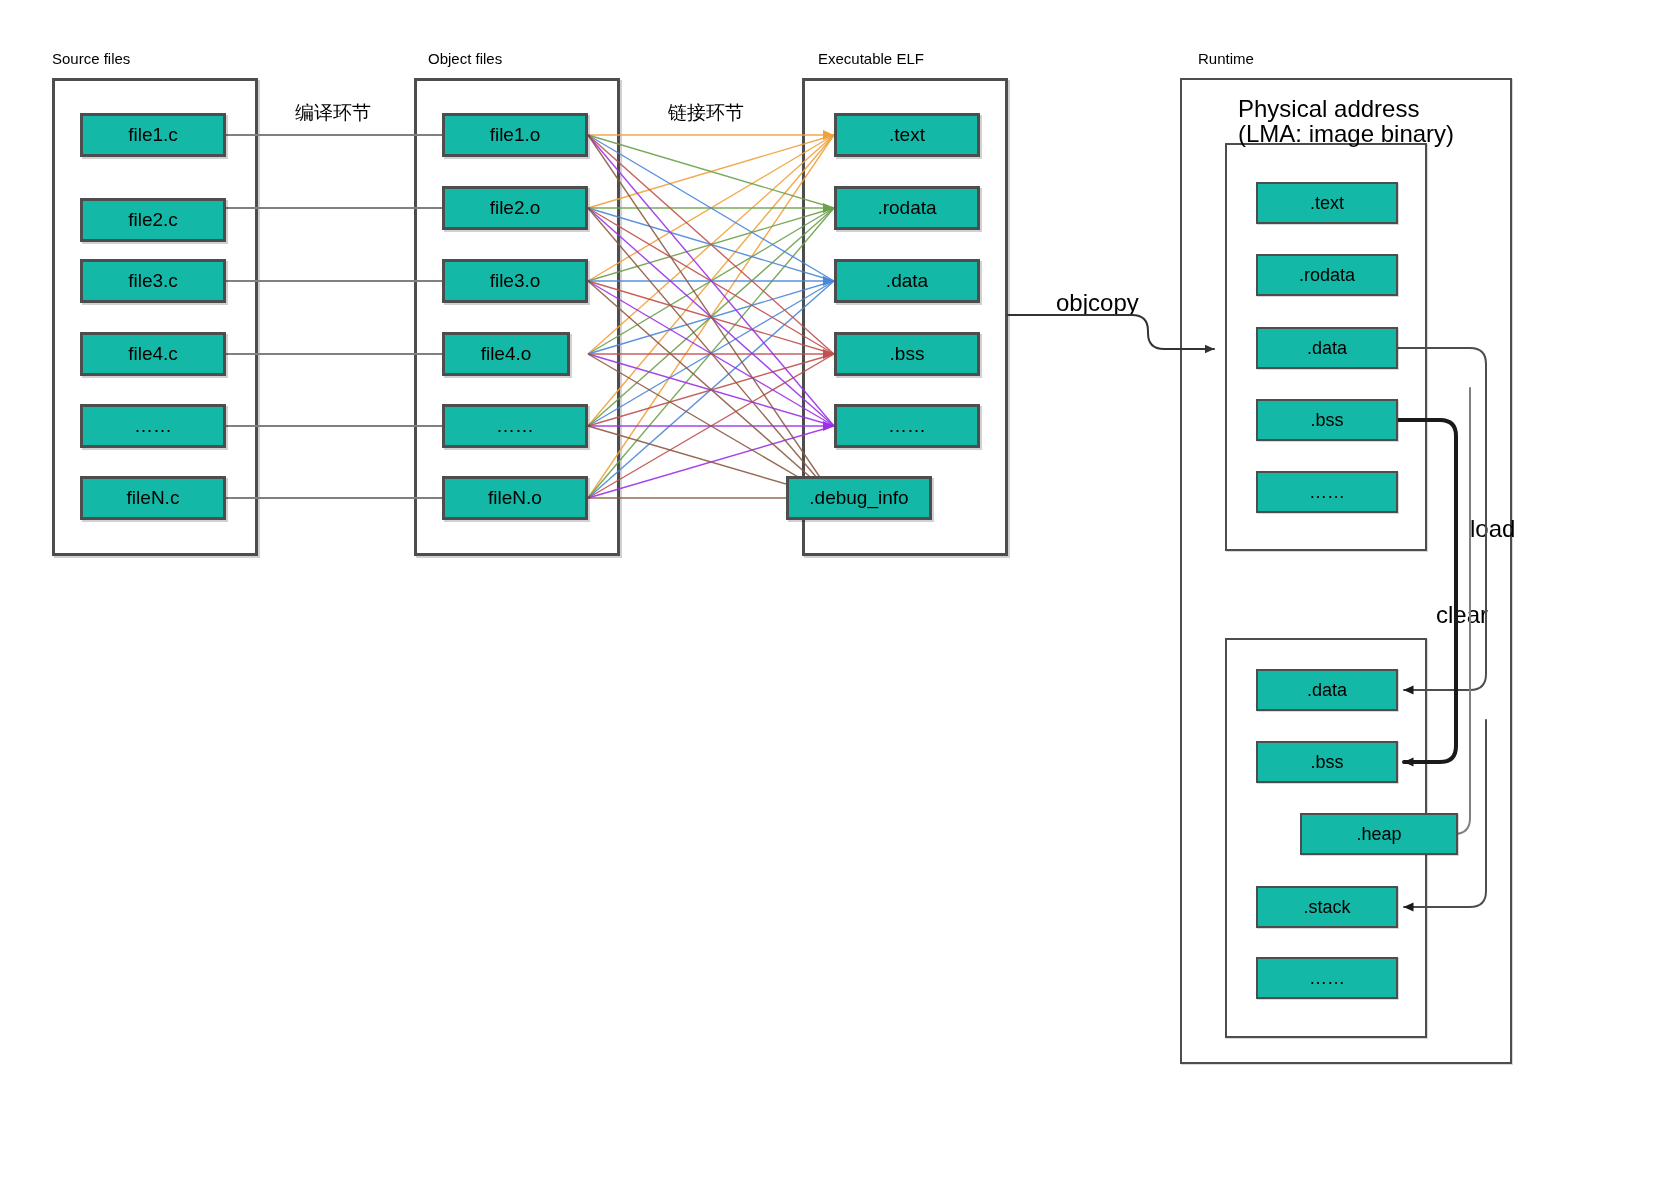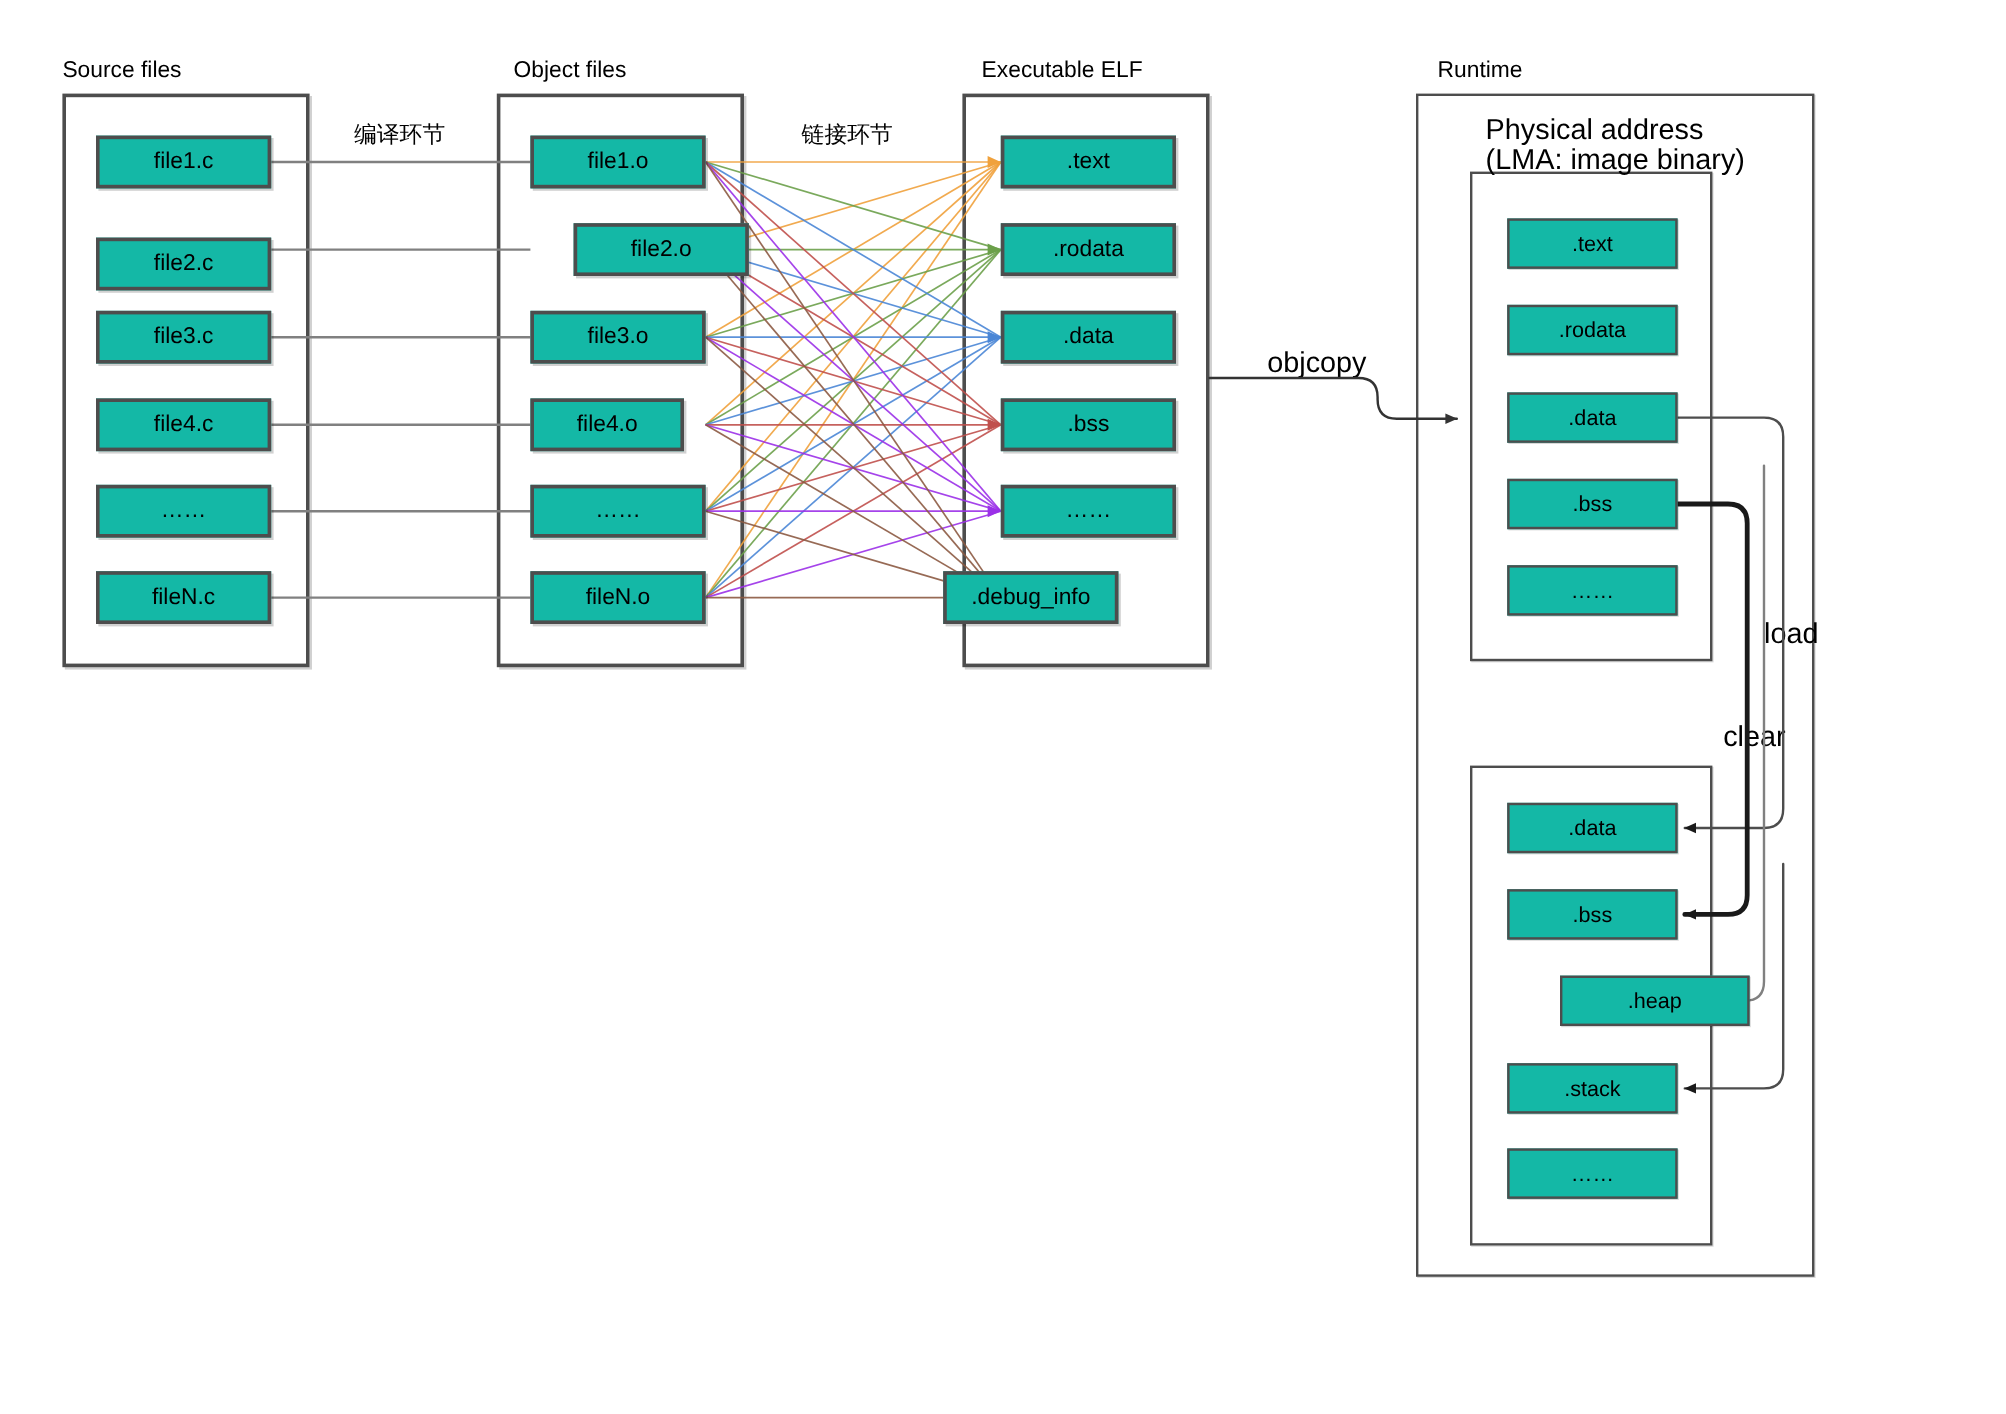--- a/index.html
+++ b/index.html
@@ -5,21 +5,21 @@
   html,body{margin:0;padding:0;background:#ffffff;}
   body{
     width:1672px;height:1178px;position:relative;overflow:hidden;
     font-family:"Liberation Sans","DejaVu Sans",sans-serif;
     color:#000000;
   }
   #stage{position:absolute;left:0;top:0;width:1672px;height:1178px;}
 
   
   .col-title{
-    position:absolute;font-size:19px;line-height:22px;color:#000;
+    position:absolute;font-size:15px;line-height:22px;color:#000;
     white-space:nowrap;
   }
 
   
   .group-frame{
     position:absolute;box-sizing:border-box;
     border:3px solid #4d4d4d;background:transparent;
     box-shadow:2px 2px 0 0 rgba(0,0,0,0.18);
   }
   .group-frame.thin{border-width:2px;box-shadow:1px 1px 0 0 rgba(0,0,0,0.15);}
@@ -141,21 +141,21 @@
   </svg>
 
   <div id="nodes-layer">
       <div class="node" style="left: 80px; top: 113px; width: 146px; height: 44px;">file1.c</div>
       <div class="node" style="left: 80px; top: 198px; width: 146px; height: 44px;">file2.c</div>
       <div class="node" style="left: 80px; top: 259px; width: 146px; height: 44px;">file3.c</div>
       <div class="node" style="left: 80px; top: 332px; width: 146px; height: 44px;">file4.c</div>
       <div class="node" style="left: 80px; top: 404px; width: 146px; height: 44px;">……</div>
       <div class="node" style="left: 80px; top: 476px; width: 146px; height: 44px;">fileN.c</div>
       <div class="node" style="left: 442px; top: 113px; width: 146px; height: 44px;">file1.o</div>
-      <div class="node" style="left: 442px; top: 186px; width: 146px; height: 44px; margin-left: 36px;">file2.o</div>
+      <div class="node" style="left: 442px; top: 186px; width: 146px; height: 44px;">file2.o</div>
       <div class="node" style="left: 442px; top: 259px; width: 146px; height: 44px;">file3.o</div>
       <div class="node" style="left: 442px; top: 332px; width: 128px; height: 44px;">file4.o</div>
       <div class="node" style="left: 442px; top: 404px; width: 146px; height: 44px;">……</div>
       <div class="node" style="left: 442px; top: 476px; width: 146px; height: 44px;">fileN.o</div>
       <div class="node" style="left: 834px; top: 113px; width: 146px; height: 44px;">.text</div>
       <div class="node" style="left: 834px; top: 186px; width: 146px; height: 44px;">.rodata</div>
       <div class="node" style="left: 834px; top: 259px; width: 146px; height: 44px;">.data</div>
       <div class="node" style="left: 834px; top: 332px; width: 146px; height: 44px;">.bss</div>
       <div class="node" style="left: 834px; top: 404px; width: 146px; height: 44px;">……</div>
       <div class="node" style="left: 786px; top: 476px; width: 146px; height: 44px;">.debug_info</div>

